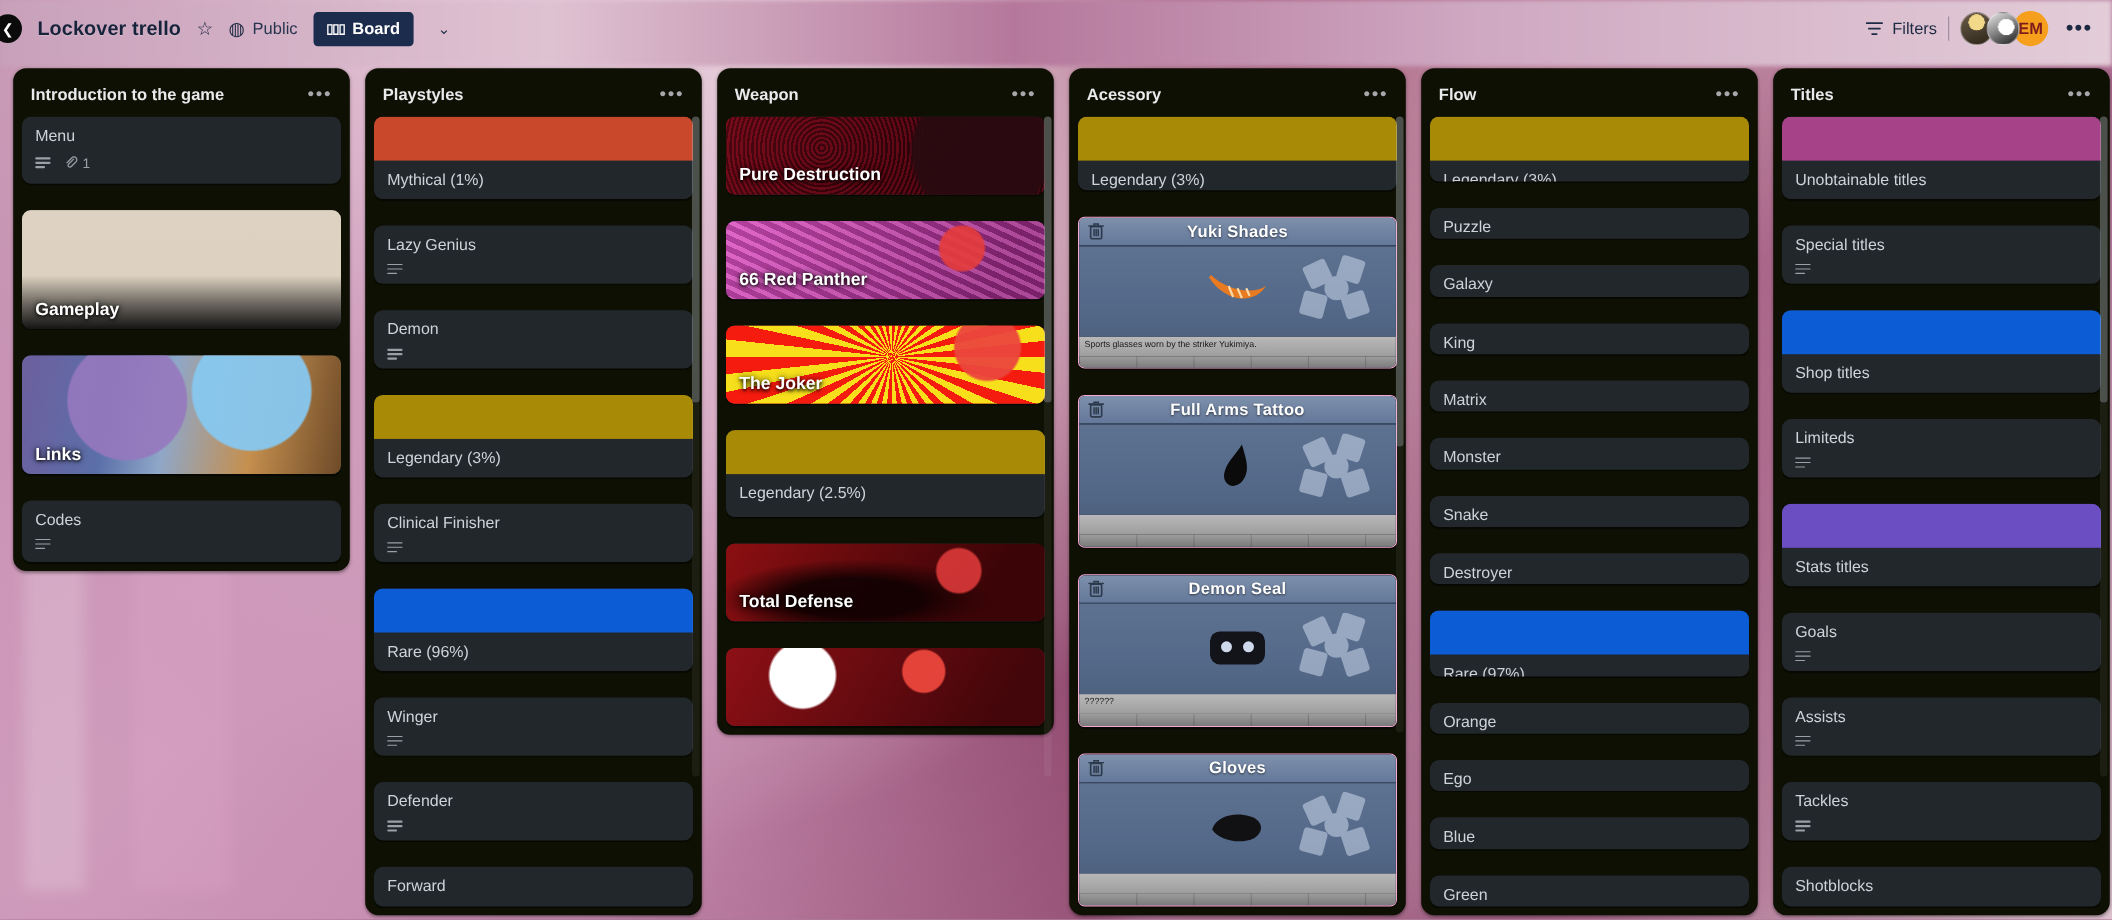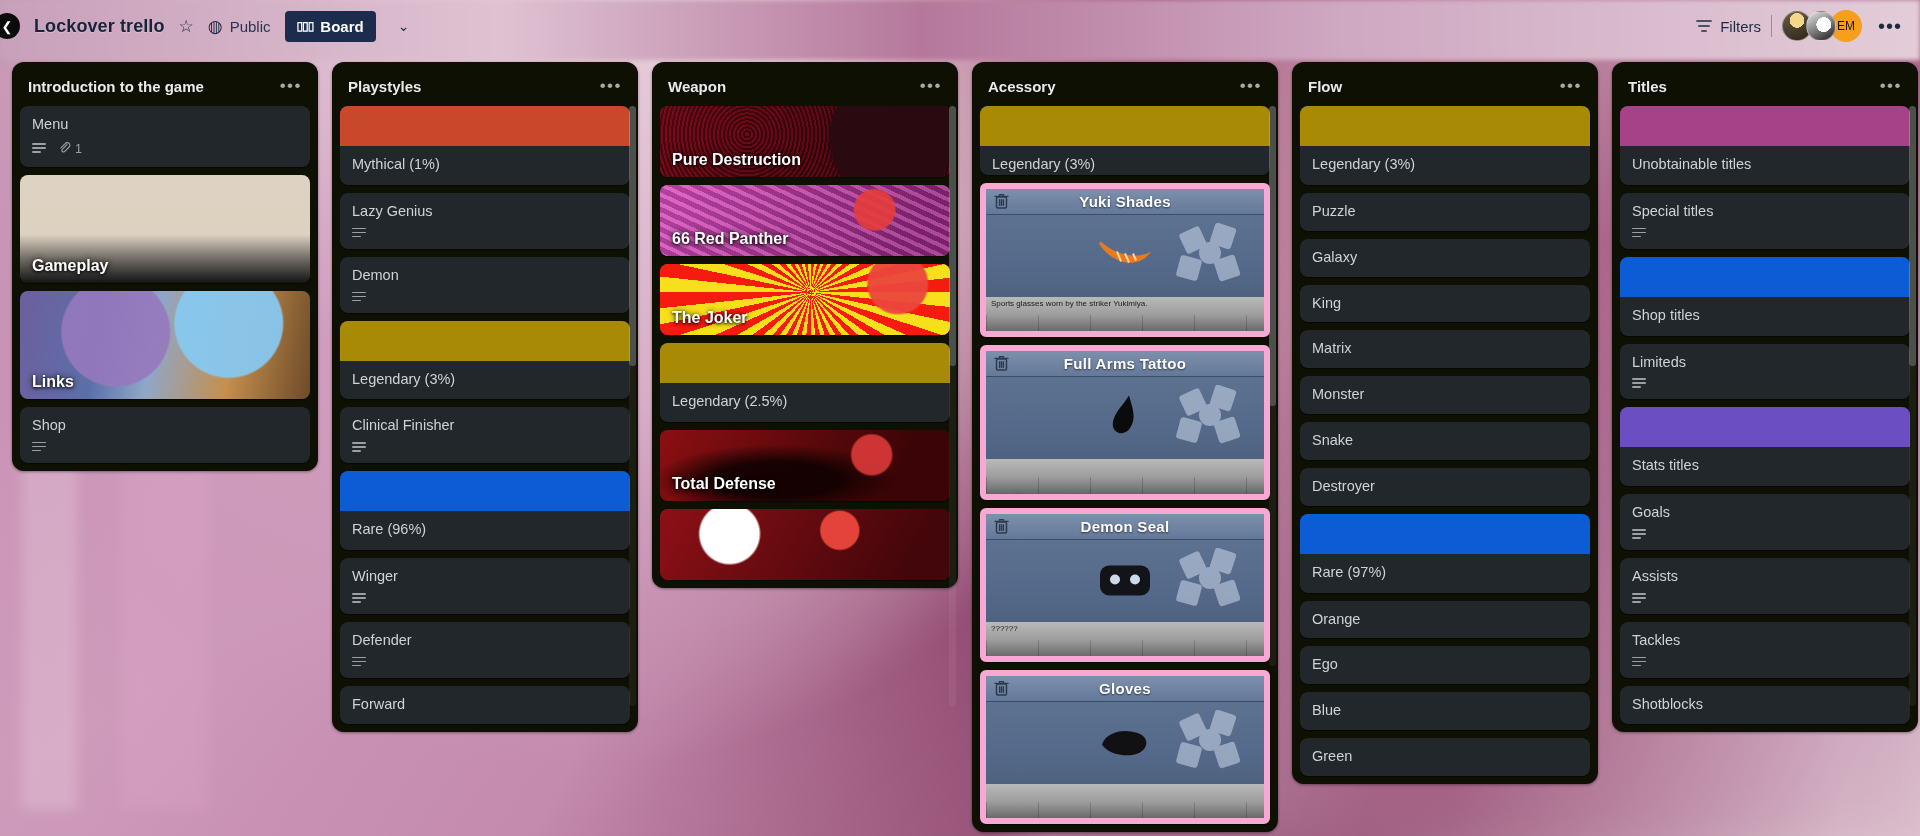--- a/index.html
+++ b/index.html
@@ -79,21 +79,21 @@
     background-size:cover; position:relative; overflow:hidden;
   }
   .av1 { background:
       radial-gradient(circle at 50% 30%, #f2d98a 0 30%, rgba(0,0,0,0) 31%),
       linear-gradient(160deg,#6b5c48,#2d2519); margin-left:0;}
   .av2 { background:
       radial-gradient(circle at 60% 45%, #ffffff 0 32%, rgba(0,0,0,0) 33%),
       linear-gradient(150deg,#e9e9e9,#1b1b1b);}
   .av-em {
     width:32px;height:32px;border-radius:50%;
-    background:#f59f1d; color:#0f172a; font-weight:normal; font-size:12px;
+    background:#f59f1d; color:#7f1d1d; font-weight:bold; font-size:15px;
     display:flex;align-items:center;justify-content:center; margin-left:-6px;
   }
   .tb-dots { color:#1d2942; font-size:20px; letter-spacing:1px; padding-left:6px;}
 
   
   #board {
     position:absolute; left:0; top:52px; width:1920px; height:784px;
     display:flex; gap:14px; padding:10px 0 0 12px;
     z-index:10;
   }
@@ -108,21 +108,21 @@
     box-shadow:0 1px 3px rgba(0,0,0,.4);
     position:relative;
   }
   .list.short { max-height:545px; }
   .list-head {
     display:flex; align-items:center; justify-content:space-between;
     padding:6px 8px 10px 8px;
   }
   .list-title { color:#e9eaec; font-size:15px; font-weight:bold; }
   .list-dots { color:#a6a8ab; font-size:17px; letter-spacing:1.5px; }
-  .cards { display:flex; flex-direction:column; gap:8px; overflow:hidden; padding-bottom:8px;}
+  .cards { display:flex; flex-direction:column; gap:24px; overflow:hidden; padding-bottom:8px;}
 
   .card {
     background:#22272b; border-radius:8px;
     color:#c7cbd1; font-size:14.5px;
     box-shadow:0 1px 1px rgba(0,0,0,.5);
     overflow:hidden;
   }
   .card .pad { padding:9px 12px 10px 12px; }
   .card-title { color:#cfd3d9; font-size:14.5px; line-height:1.3; }
   .badges { display:flex; align-items:center; gap:12px; margin-top:7px; }
@@ -146,21 +146,21 @@
   .art-card { border-radius:8px; overflow:hidden; position:relative; height:108px; }
   .art-card .cover-title { font-size:16px; }
 
   
   .wcard { border-radius:8px; overflow:hidden; position:relative; height:71px; }
   .wcard .cover-title { font-size:16px; }
 
   
   .gear {
     border-radius:6px; overflow:hidden; background:#0f172a;
-    border:6px solid #f9a8d4; position:relative;
+    border:1px solid #f9a8d4; position:relative;
   }
   .gear-head {
     height:26px; background:linear-gradient(180deg,#7d90ab,#64789a);
     display:flex; align-items:center; justify-content:center; position:relative;
     border-bottom:1px solid #3c4d66;
   }
   .gear-head .gname {
     color:#fff; font-size:15px; font-weight:bold; letter-spacing:.3px;
     text-shadow:0 1px 2px rgba(0,0,0,.6);
   }
@@ -305,21 +305,21 @@
         <div class="card art-card">
           <div class="gp-art"></div>
           <div class="cover-title">Gameplay</div>
         </div>
         <div class="card art-card">
           <div class="links-art"></div>
           <div class="cover-title">Links</div>
         </div>
         <div class="card">
           <div class="pad">
-            <div class="card-title">Shop</div>
+            <div class="card-title">Codes</div>
             <div class="badges">
               <span class="badge">
                 <span class="ic-desc">
                   <i></i>
                   <i></i>
                   <i></i>
                 </span>
               </span>
             </div>
           </div>

